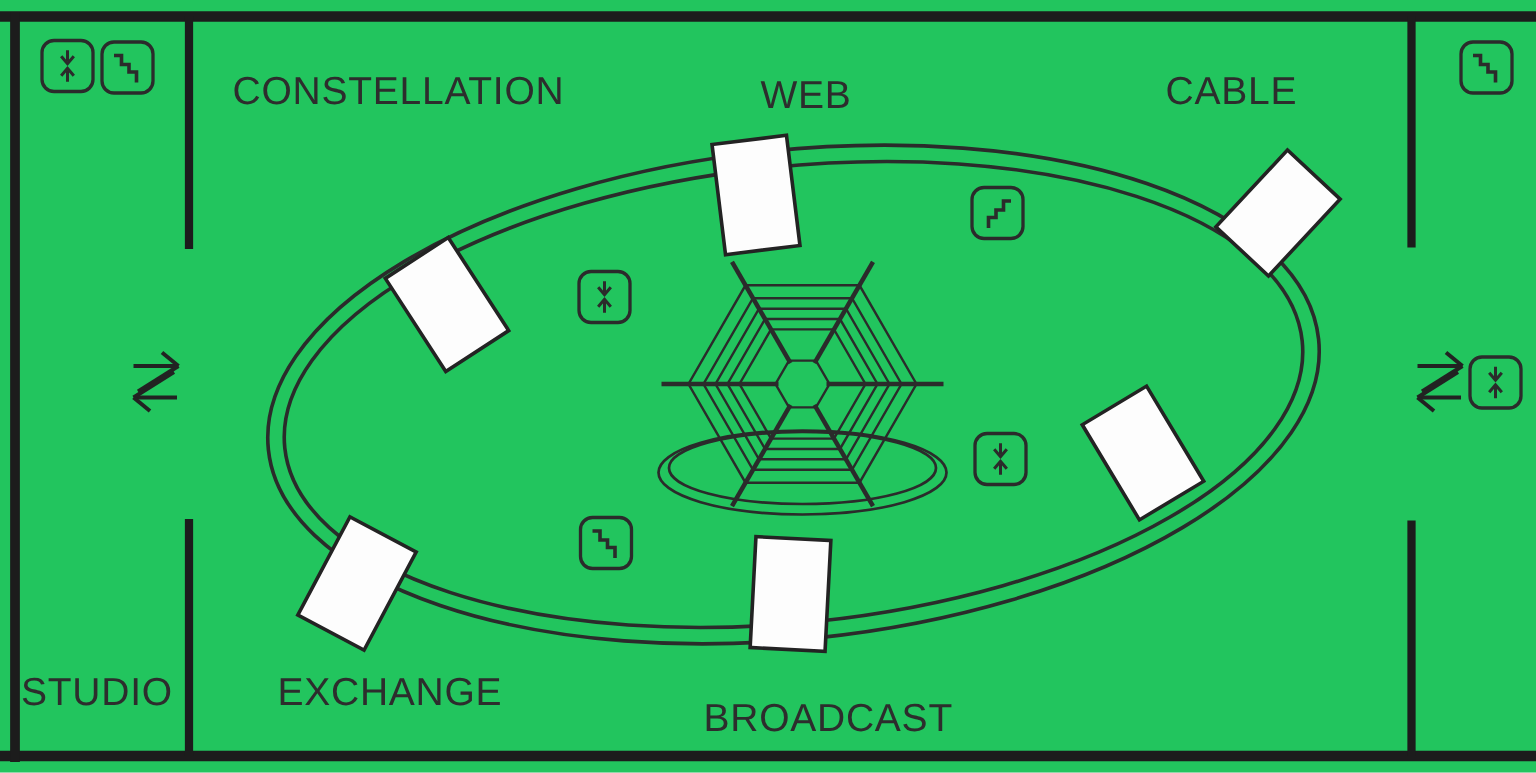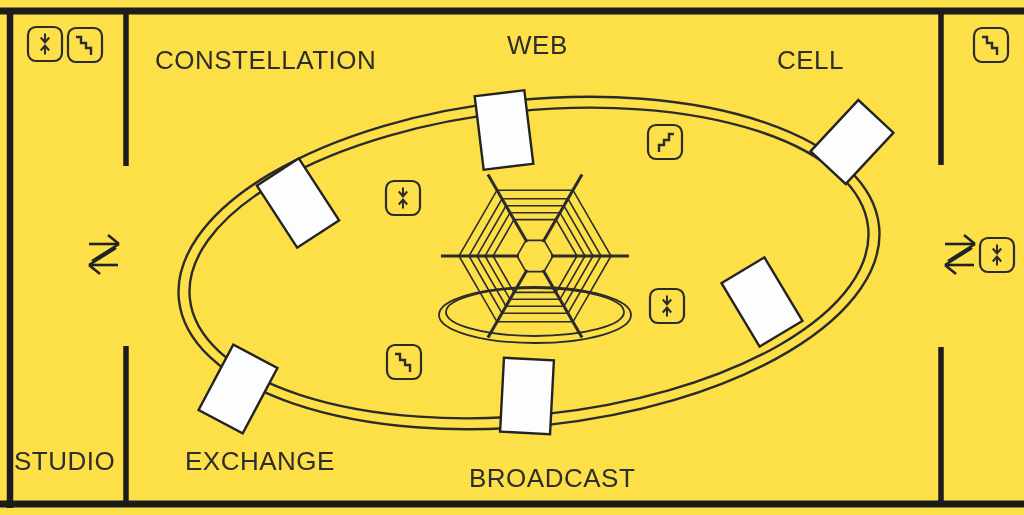--- a/index.html
+++ b/index.html
@@ -1,18 +1,18 @@
 <!DOCTYPE html>
 <html><head>
 <meta charset="utf-8">
 <style>
   html,body{margin:0;padding:0;background:#e8e8e8;}
   #stage{
     position:relative;width:1024px;height:515px;margin:0 auto;
-    background:#fde047;overflow:hidden;
+    background:#22c55e;overflow:hidden;
     font-family:"Liberation Sans", sans-serif;
   }
   #plan-svg{position:absolute;left:0;top:0;width:1024px;height:515px;}
   .room-label{
     position:absolute;color:#2d2d2d;font-size:26px;font-weight:400;
     letter-spacing:0.5px;white-space:nowrap;line-height:1;
   }
   .equip-label{
     position:absolute;left:391px;top:228px;color:#474747;font-size:19px;
     line-height:30px;white-space:pre-line;letter-spacing:0.3px;
@@ -104,20 +104,20 @@
     <use href="#ico-lift" x="386" y="181"></use>
     <use href="#ico-lift" x="650" y="289"></use>
     <use href="#ico-lift" x="980" y="238"></use>
     <use href="#ico-stairs-down" x="387" y="345"></use>
 
     <use href="#transfer-arrows" x="86" y="231"></use>
     <use href="#transfer-arrows" x="942" y="231"></use>
   </svg>
 
   <div class="room-label" style="left:155px;top:47px;">CONSTELLATION</div>
-  <div class="room-label" style="left:507px;top:32px;">WEB</div>
-  <div class="room-label" style="left:777px;top:47px;">CELL</div>
+  <div class="room-label" style="left:507px;top:50px;">WEB</div>
+  <div class="room-label" style="left:777px;top:47px;">CABLE</div>
   <div class="room-label" style="left:14px;top:448px;">STUDIO</div>
   <div class="room-label" style="left:185px;top:448px;">EXCHANGE</div>
   <div class="room-label" style="left:469px;top:448px;margin-top:17px;">BROADCAST</div>
 
 
 </div>
 
 </body></html>

